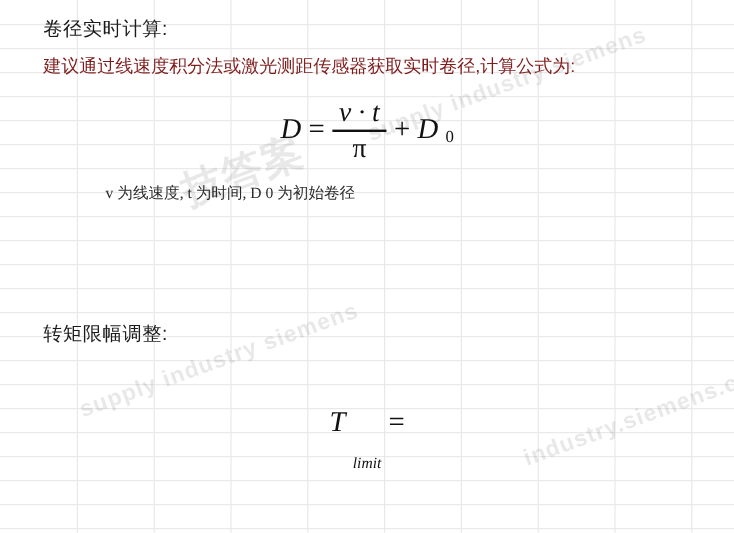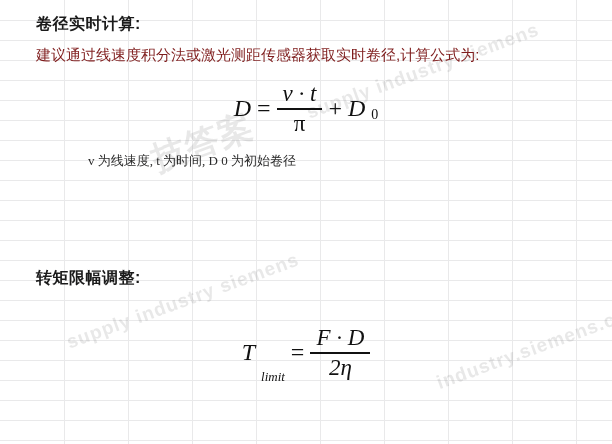--- a/index.html
+++ b/index.html
@@ -27,21 +27,21 @@
   #grid .v { width: 1px; top: 0; bottom: 0; }
   #grid .h { height: 1px; left: 0; right: 0; }
 
   #content {
     position: absolute;
     inset: 0;
   }
 
   .section-title {
     position: absolute;
-    font-weight: bold;
+    font-weight: normal;
     font-size: 16px;
     color: #1b1b1b;
     letter-spacing: 0.5px;
     white-space: nowrap;
   }
   .paragraph {
     position: absolute;
     font-size: 15px;
     color: #7f1d1d;
     white-space: nowrap;
@@ -84,21 +84,21 @@
   .sub {
     font-size: 14px;
     vertical-align: sub;
     position: relative;
     top: 6px;
     font-style: normal;
   }
   .subi {
     font-size: 13px;
     position: relative;
-    top: 6px;
+    top: 16px;
     font-style: italic;
     margin-top: 36px;
   }
   .note {
     position: absolute;
     font-size: 13px;
     color: #2b2b2b;
     white-space: nowrap;
     font-family: "Liberation Sans", sans-serif;
   }
@@ -199,22 +199,17 @@
   <div class="note" style="left:88px; top:152px;font-family:Liberation Serif, serif;">v 为线速度, t 为时间, D 0 为初始卷径</div>
 
   <div class="section-title" style="left:36px; top:268px;">转矩限幅调整:</div>
 
 
   <div class="formula" style="top:326px;">
     <span class="fbox">
       <span class="ital">T</span>
         <span class="subi">limit</span>
       <span>=</span>
-      <span class="frac">
-        <span class="num ital">F · D</span>
-        <span class="bar"></span>
-        <span class="den ital">2η</span>
-      </span>
     </span>
   </div>
 
 
 </div>
 
 </body></html>

